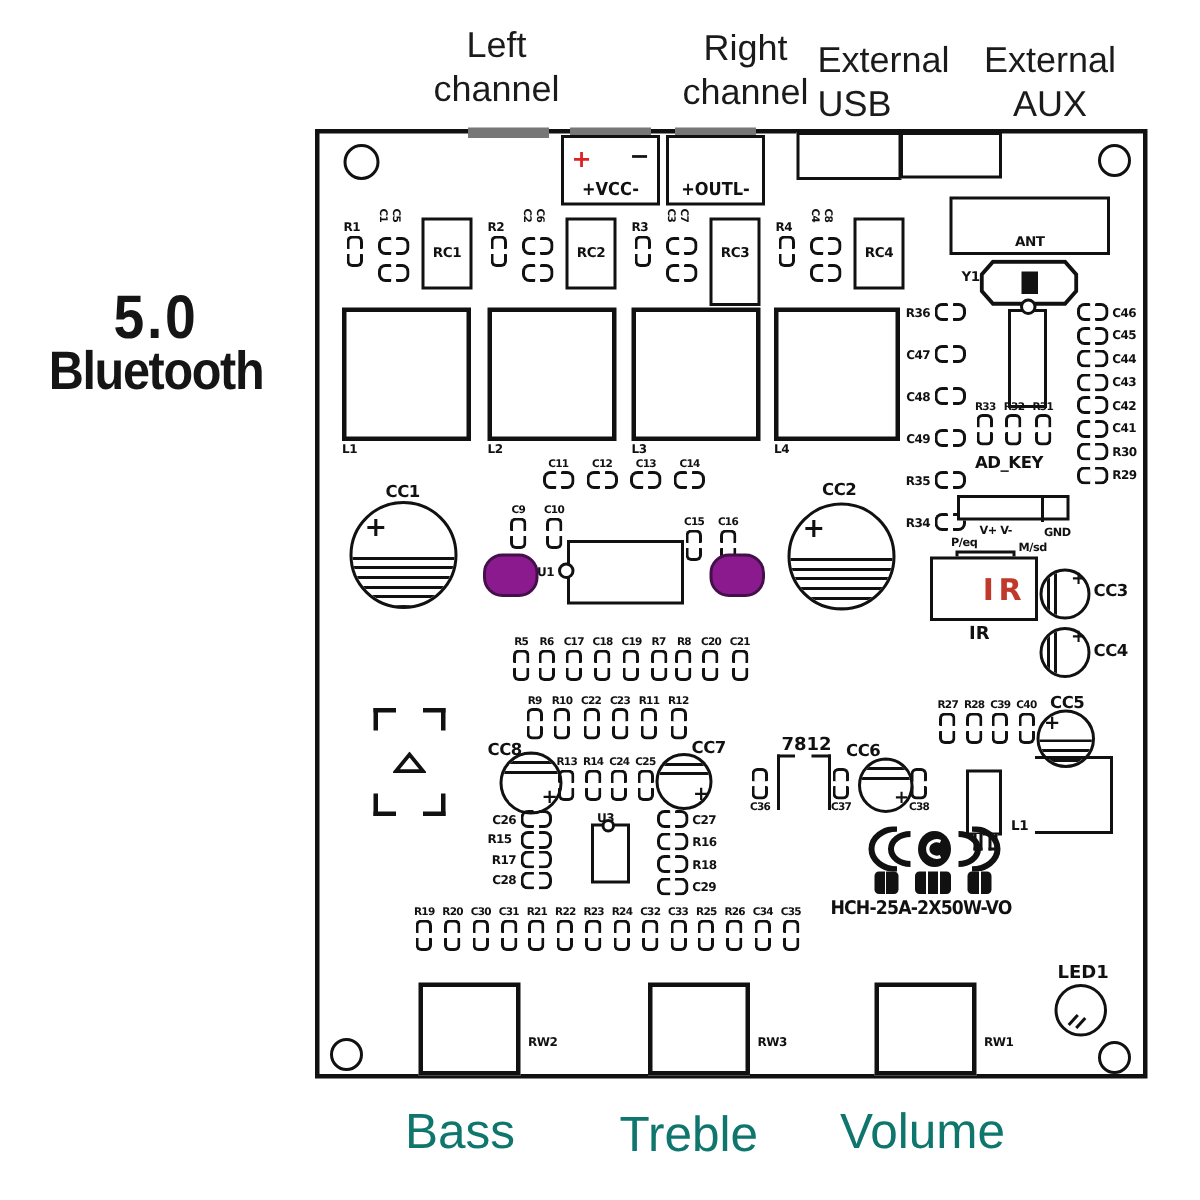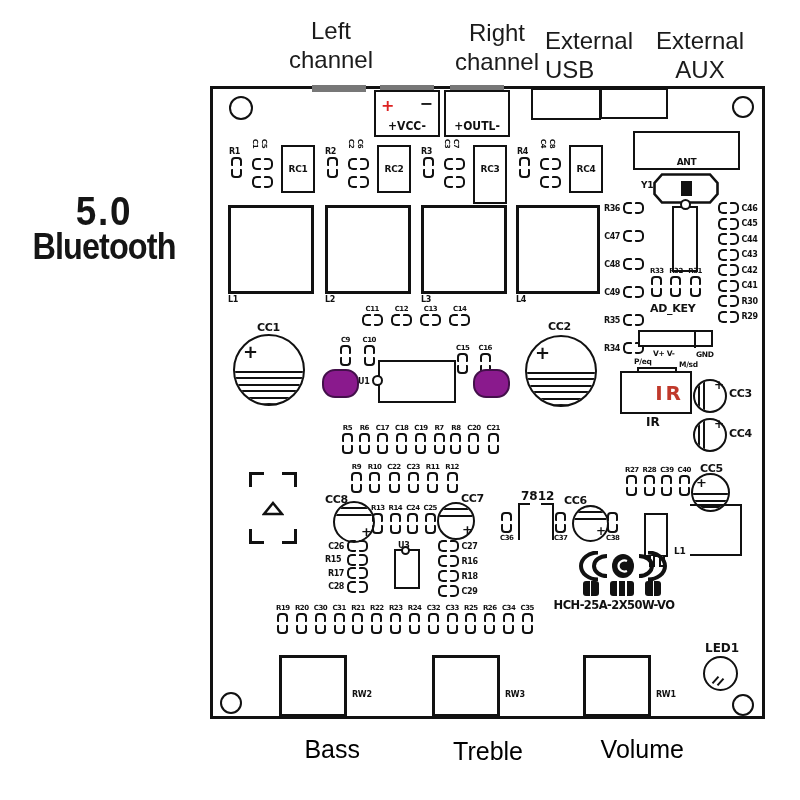--- a/index.html
+++ b/index.html
@@ -1,21 +1,21 @@
 <!DOCTYPE html>
 <html><head>
 <meta charset="utf-8">
 <style>
   html,body{margin:0;padding:0;background:#fff;}
   #stage{position:relative;width:800px;height:800px;background:#fff;font-family:"DejaVu Sans",sans-serif;color:#111;overflow:hidden;}
   .abs{position:absolute;}
   
   .anno{position:absolute;font-family:"Liberation Sans",sans-serif;font-weight:400;font-size:24px;line-height:29px;color:#1b1b1b;text-align:center;}
   .anno span{display:block;}
-  .potlbl{position:absolute;font-family:"Liberation Sans",sans-serif;font-weight:400;font-size:25px;color:#000000;text-align:right;}
+  .potlbl{position:absolute;font-family:"Liberation Sans",sans-serif;font-weight:400;font-size:33px;color:#0f766e;text-align:left;}
   .bt{position:absolute;left:6px;top:192px;width:196px;text-align:center;font-weight:700;color:#151515;transform:scaleX(.9);}
   .bt .l1{display:block;font-size:41px;line-height:38px;letter-spacing:2px;}
   .bt .l2{display:block;font-size:36px;line-height:34px;letter-spacing:-1px;}
   
   .box{position:absolute;border:2.5px solid #111;background:#fff;box-sizing:border-box;}
   .box3{position:absolute;border:3px solid #111;background:#fff;box-sizing:border-box;}
   .hole{position:absolute;border:2.5px solid #111;border-radius:50%;background:#fff;box-sizing:border-box;}
   .lbl{position:absolute;font-weight:700;font-size:8px;letter-spacing:-0.3px;white-space:nowrap;color:#111;}
   .lbl9{position:absolute;font-weight:700;font-size:9px;letter-spacing:-0.3px;white-space:nowrap;color:#111;}
   .lbl11{position:absolute;font-weight:700;font-size:11px;letter-spacing:-0.3px;white-space:nowrap;color:#111;}

